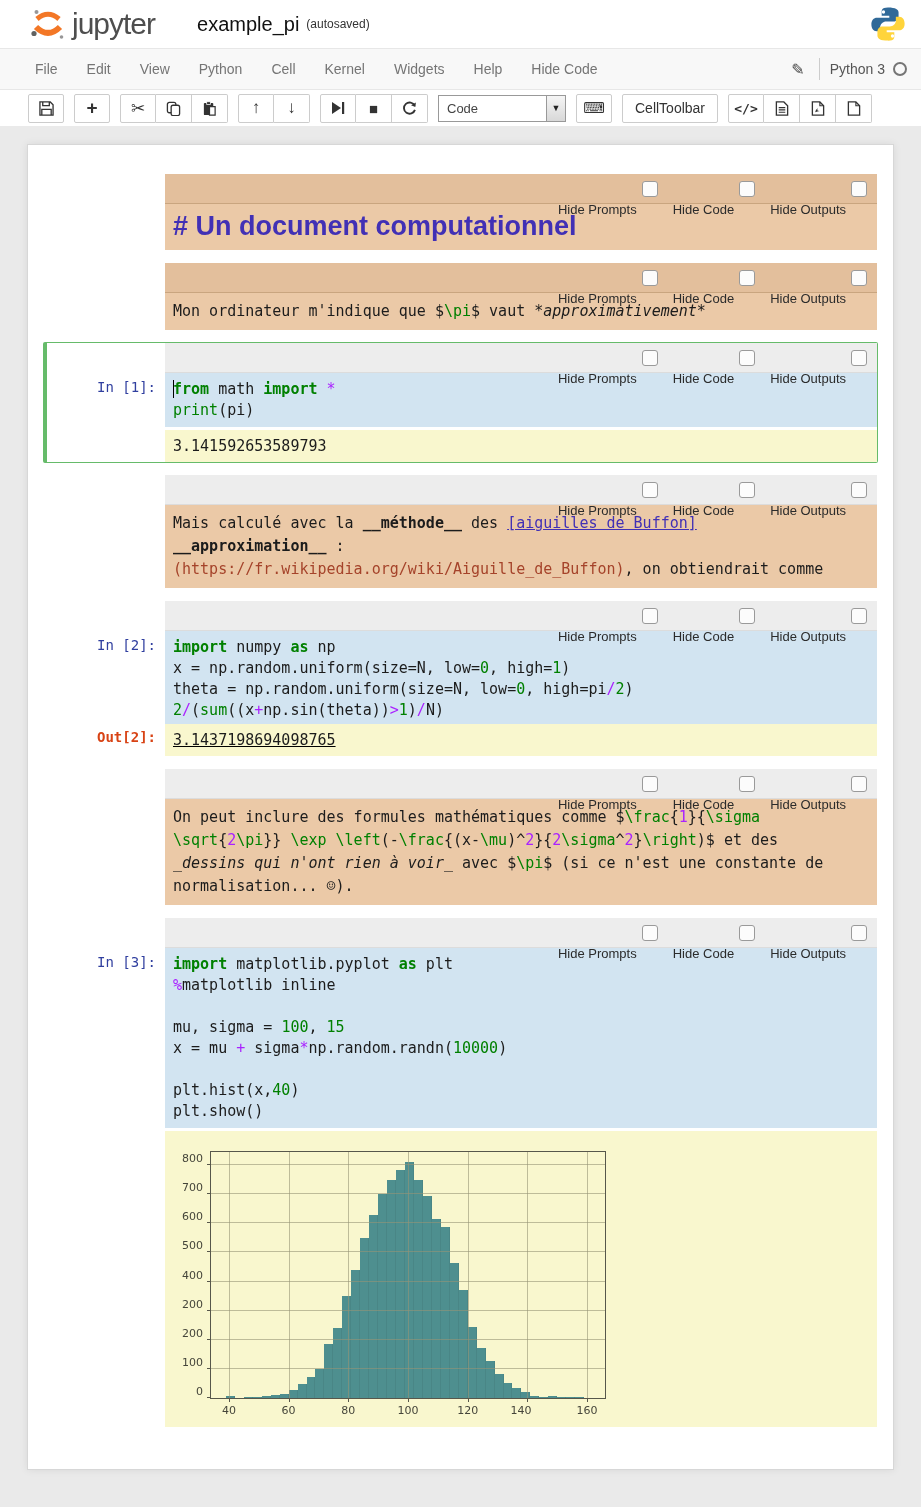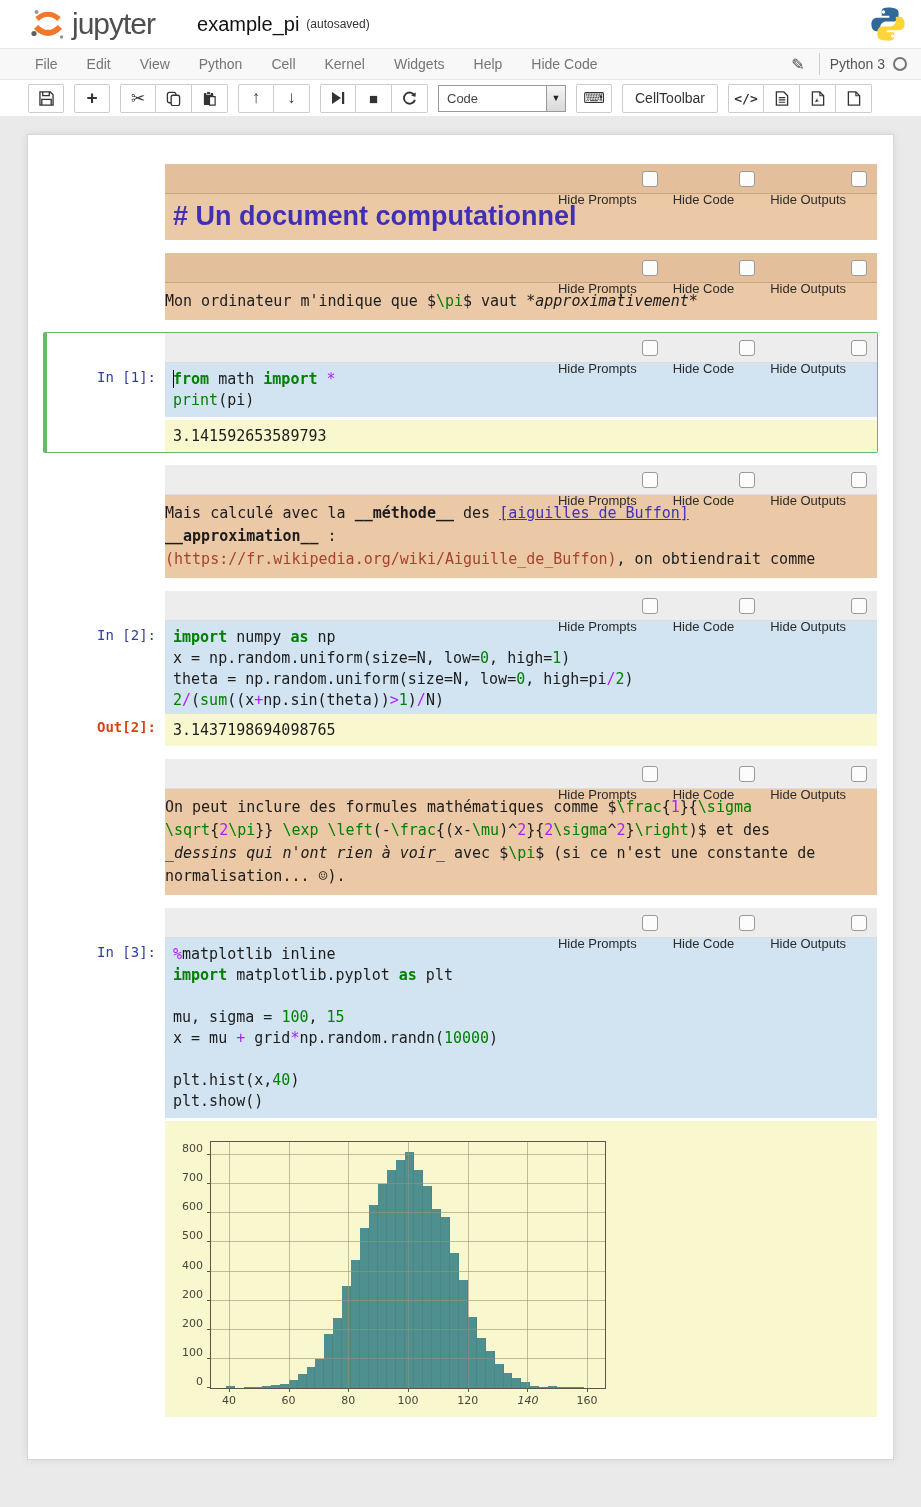--- a/index.html
+++ b/index.html
@@ -8,21 +8,21 @@
   
   .app-header { background:#fff; height:48px; display:flex; align-items:center; padding:0 16px 0 28px; position:relative; }
   .logo-wrap { display:flex; align-items:center; }
   .logo-text { font-size:30px; color:#4e4e4e; letter-spacing:-1px; margin-left:4px; font-weight:400; }
   .nb-title { font-size:20px; color:#111; margin-left:42px; }
   .autosave { font-size:12px; color:#333; margin-left:7px; }
   .py-logo { position:absolute; right:14px; top:5px; }
 
   
   .menubar { background:#f8f8f8; border-top:1px solid #e7e7e7; border-bottom:1px solid #e7e7e7;
-             height:32px; display:flex; align-items:center; padding:0 14px 0 35px; }
+             height:42px; display:flex; align-items:center; padding:0 14px 0 35px; }
   .menu-item { color:#757575; font-size:14px; margin-right:29px; cursor:pointer; }
   .menu-right { margin-left:auto; display:flex; align-items:center; }
   .pencil { font-size:16px; color:#444; margin-right:14px; }
   .menu-sep { width:1px; height:22px; background:#ccc; margin-right:10px; }
   .kernel-name { font-size:14px; color:#555; margin-right:8px; }
   .kernel-circle { width:14px; height:14px; border:2px solid #757575; border-radius:50%; display:inline-block; }
 
   
   .toolbar { background:#fff; height:36px; display:flex; align-items:center; padding:0 28px; }
   .btn-group { display:flex; margin-right:10px; }
@@ -56,21 +56,21 @@
   
   .cellbar { height:30px; display:flex; align-items:center; justify-content:flex-end; padding:0 8px; }
   .cellbar.gray { background:#ededed; border-bottom:1px solid #dcdcdc; }
   .cellbar.tan  { background:#e3bf9c; border-bottom:1px solid #c9a57f; }
   .cb-label { font-size:13px; color:#2b2b2b; margin-right:5px;margin-top:41px; }
   .checkbox { width:16px; height:16px; background:#fcfcfc; border:1px solid #9a9a9a; border-radius:3px;
               display:inline-block; margin-right:15px; cursor:pointer; }
   .checkbox:last-child { margin-right:2px; }
 
   
-  .md-content { background:#ebc9a7; padding:7px 0; font-family:"DejaVu Sans Mono", monospace;
+  .md-content { background:#ebc9a7; padding:7px 8px; font-family:"DejaVu Sans Mono", monospace;
                 font-size:15px; line-height:23px; color:#1c1c1c; }
   .heading-line { font-family:"Liberation Sans", sans-serif; font-size:27px; font-weight:bold;
                   color:#4130b5; line-height:34px; padding:5px 8px 7px 8px; }
   .code-area { background:#d2e4f1; padding:6px 8px; font-family:"DejaVu Sans Mono", monospace;
                font-size:15px; line-height:21px; color:#1c1c1c; margin-bottom:3px; }
   .cm-line { min-height:21px; white-space:pre; }
   .md-content .cm-line { min-height:23px; white-space:pre-wrap; }
   .caret .cm-line:first-child::before { content:""; border-left:1.5px solid #000; margin-right:-1px; }
 
   .tok-kw { color:#008000; font-weight:bold; }
@@ -78,21 +78,21 @@
   .tok-fn { color:#008000; }
   .tok-op { color:#aa22ff; }
   .tok-em { font-style:italic; }
   .tok-strong { font-weight:bold; }
   .tok-link { color:#4130b5; text-decoration:underline; }
   .tok-url { color:#a5432a; }
 
   .output-area { background:#f9f7ce; padding:6px 8px; font-family:"DejaVu Sans Mono", monospace;
                  font-size:15px; line-height:20px; color:#1c1c1c; }
   .outrow { display:flex; margin:-8px 0 11px 0; border:1px solid transparent; border-left:4px solid transparent; }
-  .outrow .cell-main { flex:1; }
+  .outrow .cell-main { flex:1;text-decoration:underline; }
 
   
   .fig-output { background:#f9f7ce; padding:10px 0 14px 0; }
   .figure { position:relative; width:640px; height:272px; }
   .axes { position:absolute; left:45px; top:10px; width:396px; height:248px; border:1px solid #57574b; background:#f9f7ce; }
   .bar { position:absolute; bottom:0; background:#4e8f8f; border-right:1px solid rgba(0,0,0,0.06); }
   .gridline-h { position:absolute; left:0; width:100%; height:1px; background:rgba(150,148,118,0.6); }
   .gridline-v { position:absolute; top:0; height:100%; width:1px; background:rgba(150,148,118,0.6); }
   .ytick-label { position:absolute; right:100%; transform:translateY(-50%); padding-right:8px;
                  font-family:"DejaVu Sans", sans-serif; font-size:11px; color:#45453a; white-space:nowrap; }
@@ -351,25 +351,25 @@
     <div class="cell-main">
       <div class="cellbar gray">
         <span class="cb-label">Hide Prompts</span>
             <span class="checkbox"></span>
         <span class="cb-label">Hide Code</span>
             <span class="checkbox"></span>
         <span class="cb-label">Hide Outputs</span>
             <span class="checkbox"></span>
       </div>
       <div class="code-area">
+            <div class="cm-line"><span class="tok-kw">import</span><span> matplotlib.pyplot </span><span class="tok-kw">as</span><span> plt</span></div>
             <div class="cm-line"><span class="tok-op">%</span><span>matplotlib inline</span></div>
-            <div class="cm-line"><span class="tok-kw">import</span><span> matplotlib.pyplot </span><span class="tok-kw">as</span><span> plt</span></div>
             <div class="cm-line">&nbsp;</div>
             <div class="cm-line"><span>mu, sigma = </span><span class="tok-num">100</span><span>, </span><span class="tok-num">15</span></div>
-            <div class="cm-line"><span>x = mu </span><span class="tok-op">+</span><span> grid</span><span class="tok-op">*</span><span>np.random.randn(</span><span class="tok-num">10000</span><span>)</span></div>
+            <div class="cm-line"><span>x = mu </span><span class="tok-op">+</span><span> sigma</span><span class="tok-op">*</span><span>np.random.randn(</span><span class="tok-num">10000</span><span>)</span></div>
             <div class="cm-line">&nbsp;</div>
             <div class="cm-line"><span>plt.hist(x,</span><span class="tok-num">40</span><span>)</span></div>
             <div class="cm-line"><span>plt.show()</span></div>
           </div>
       <div class="fig-output">
         <div class="figure">
           <div class="axes" id="axes">
                 <div class="bar" style="left: 14.9242px; width: 8.95455px; height: 2.03787px;"></div>
                 <div class="bar" style="left: 32.8333px; width: 8.95455px; height: 0.582249px;"></div>
                 <div class="bar" style="left: 41.7879px; width: 8.95455px; height: 1.45562px;"></div>
@@ -445,21 +445,21 @@
                 <div class="xtick-mark" style="left: 137.303px;"></div>
                 <div class="xtick-label" style="left: 137.303px;">80</div>
                 <div class="gridline-v" style="left: 197px;"></div>
                 <div class="xtick-mark" style="left: 197px;"></div>
                 <div class="xtick-label" style="left: 197px;">100</div>
                 <div class="gridline-v" style="left: 256.697px;"></div>
                 <div class="xtick-mark" style="left: 256.697px;"></div>
                 <div class="xtick-label" style="left: 256.697px;">120</div>
                 <div class="gridline-v" style="left: 316.394px;"></div>
                 <div class="xtick-mark" style="left: 316.394px;"></div>
-                <div class="xtick-label" style="left: 317px; font-style: italic;">140</div>
+                <div class="xtick-label" style="left: 310px;">140</div>
                 <div class="gridline-v" style="left: 376.091px;"></div>
                 <div class="xtick-mark" style="left: 376.091px;"></div>
                 <div class="xtick-label" style="left: 376.091px;">160</div>
               </div>
         </div>
       </div>
     </div>
   </div>
 
 </div>

